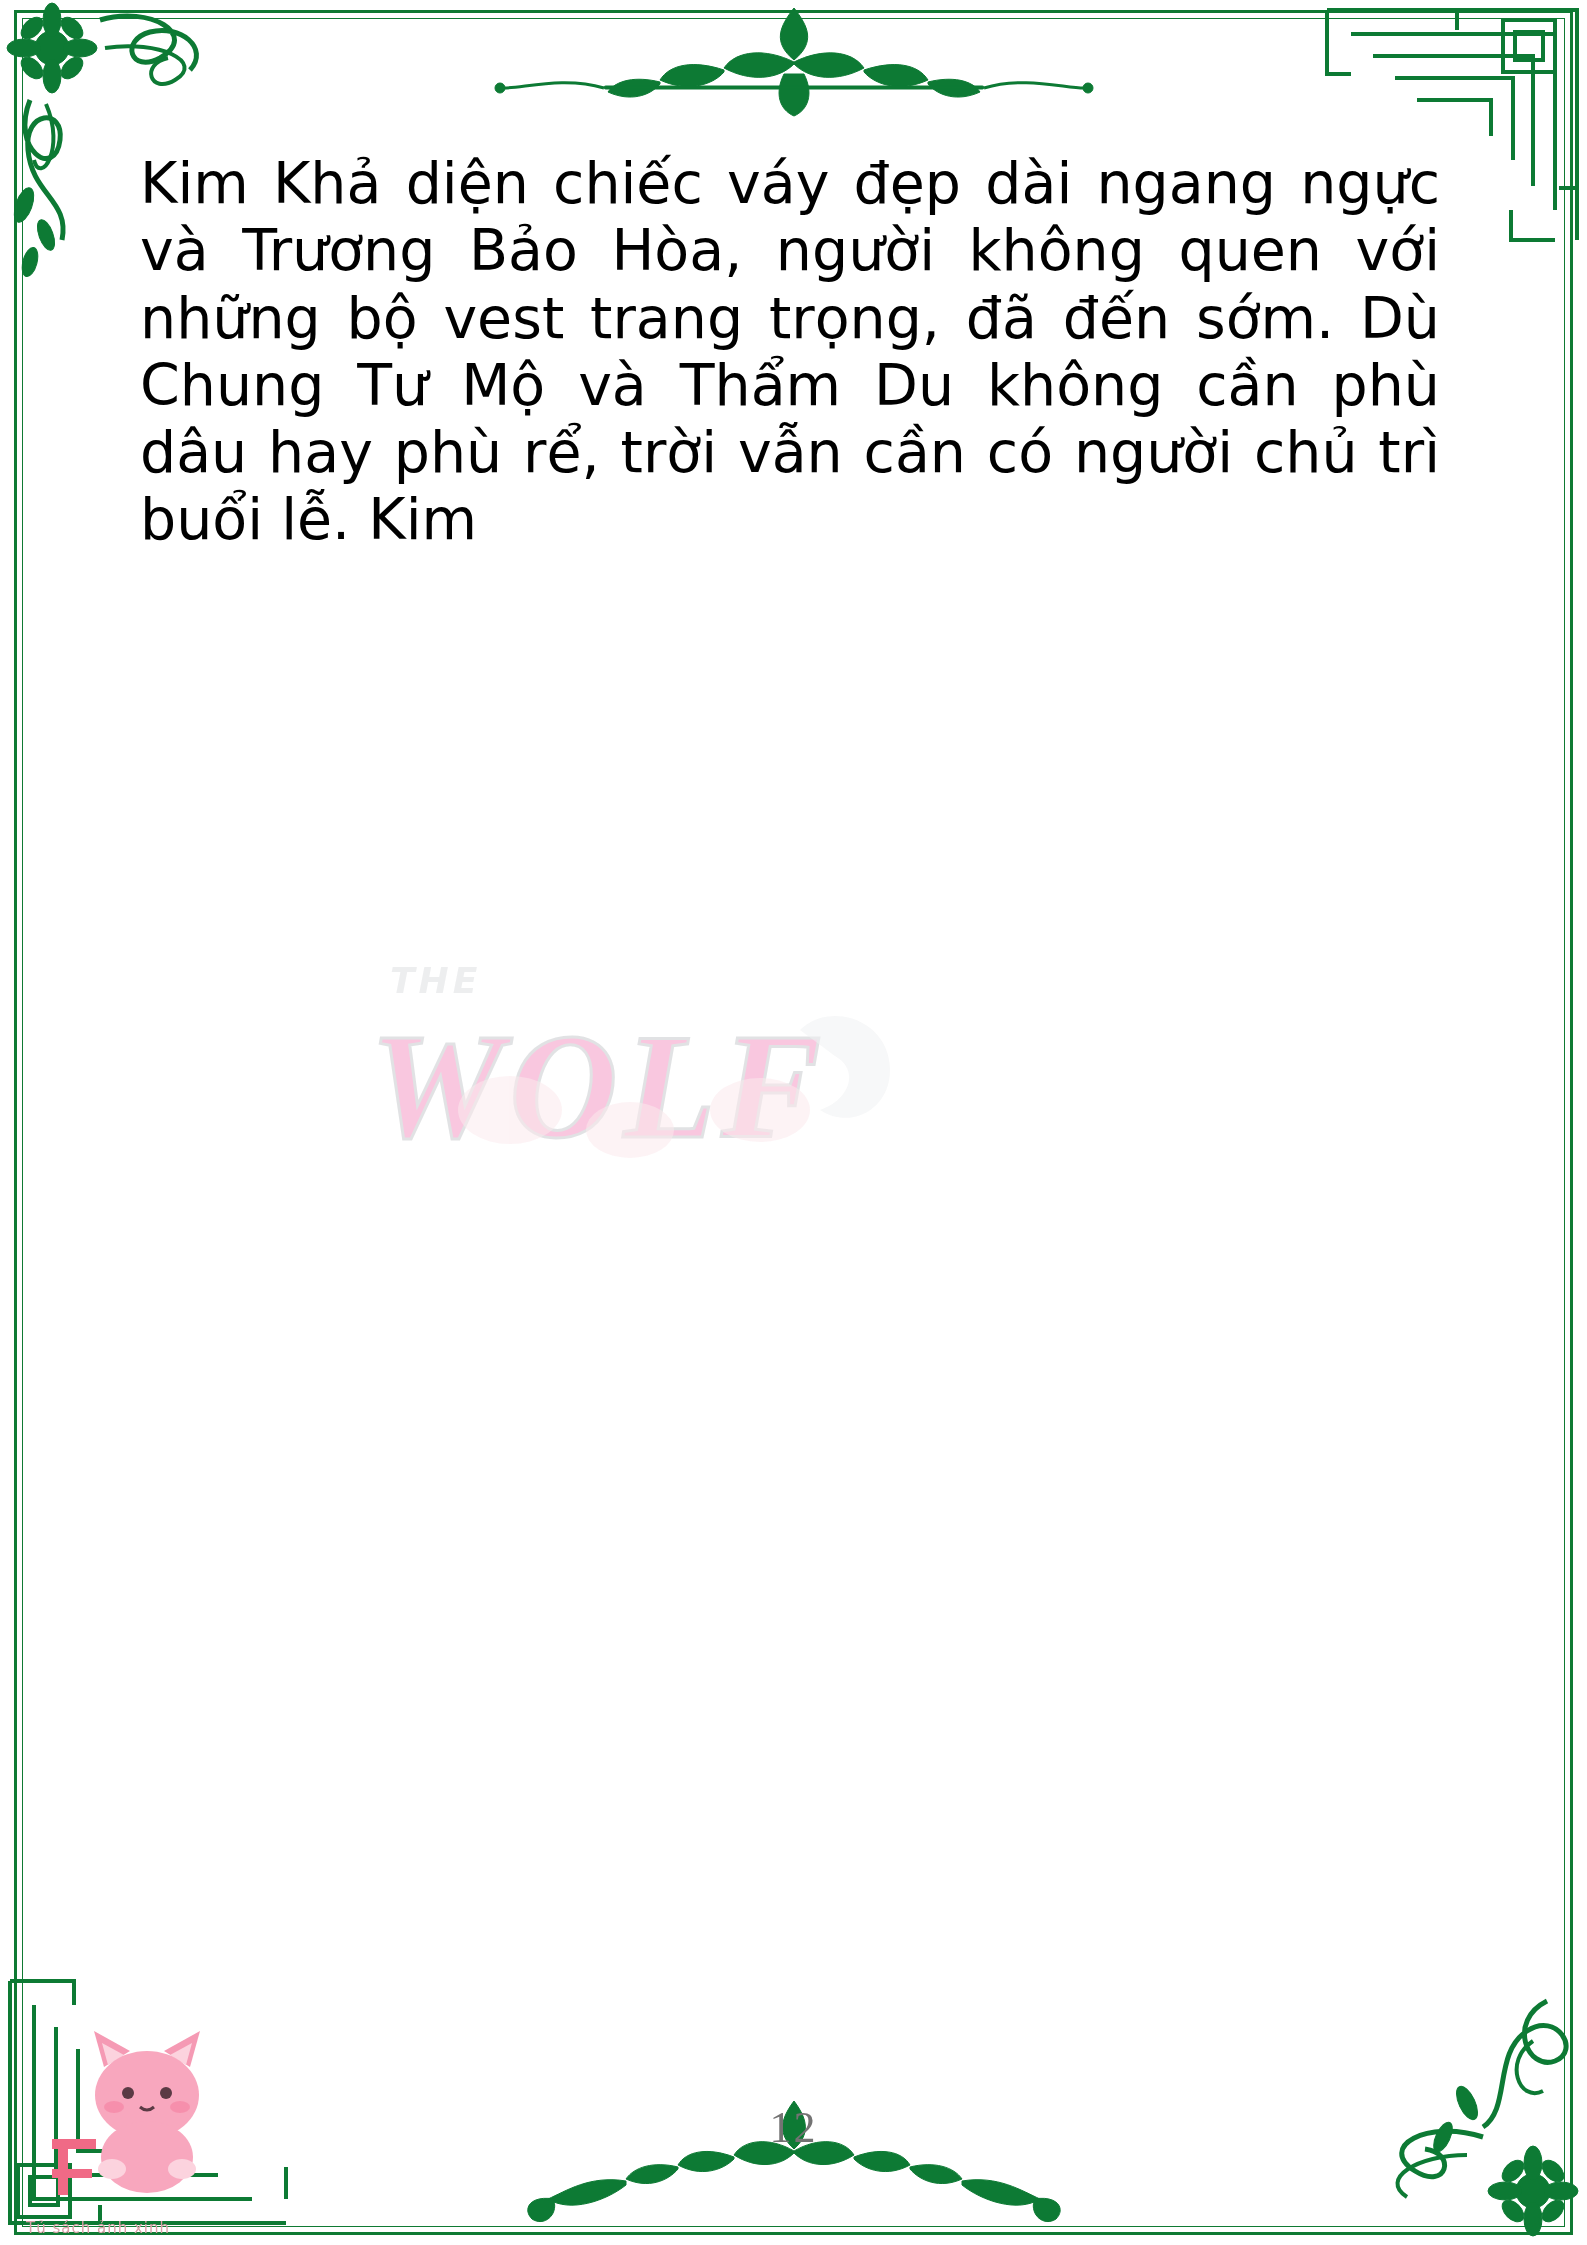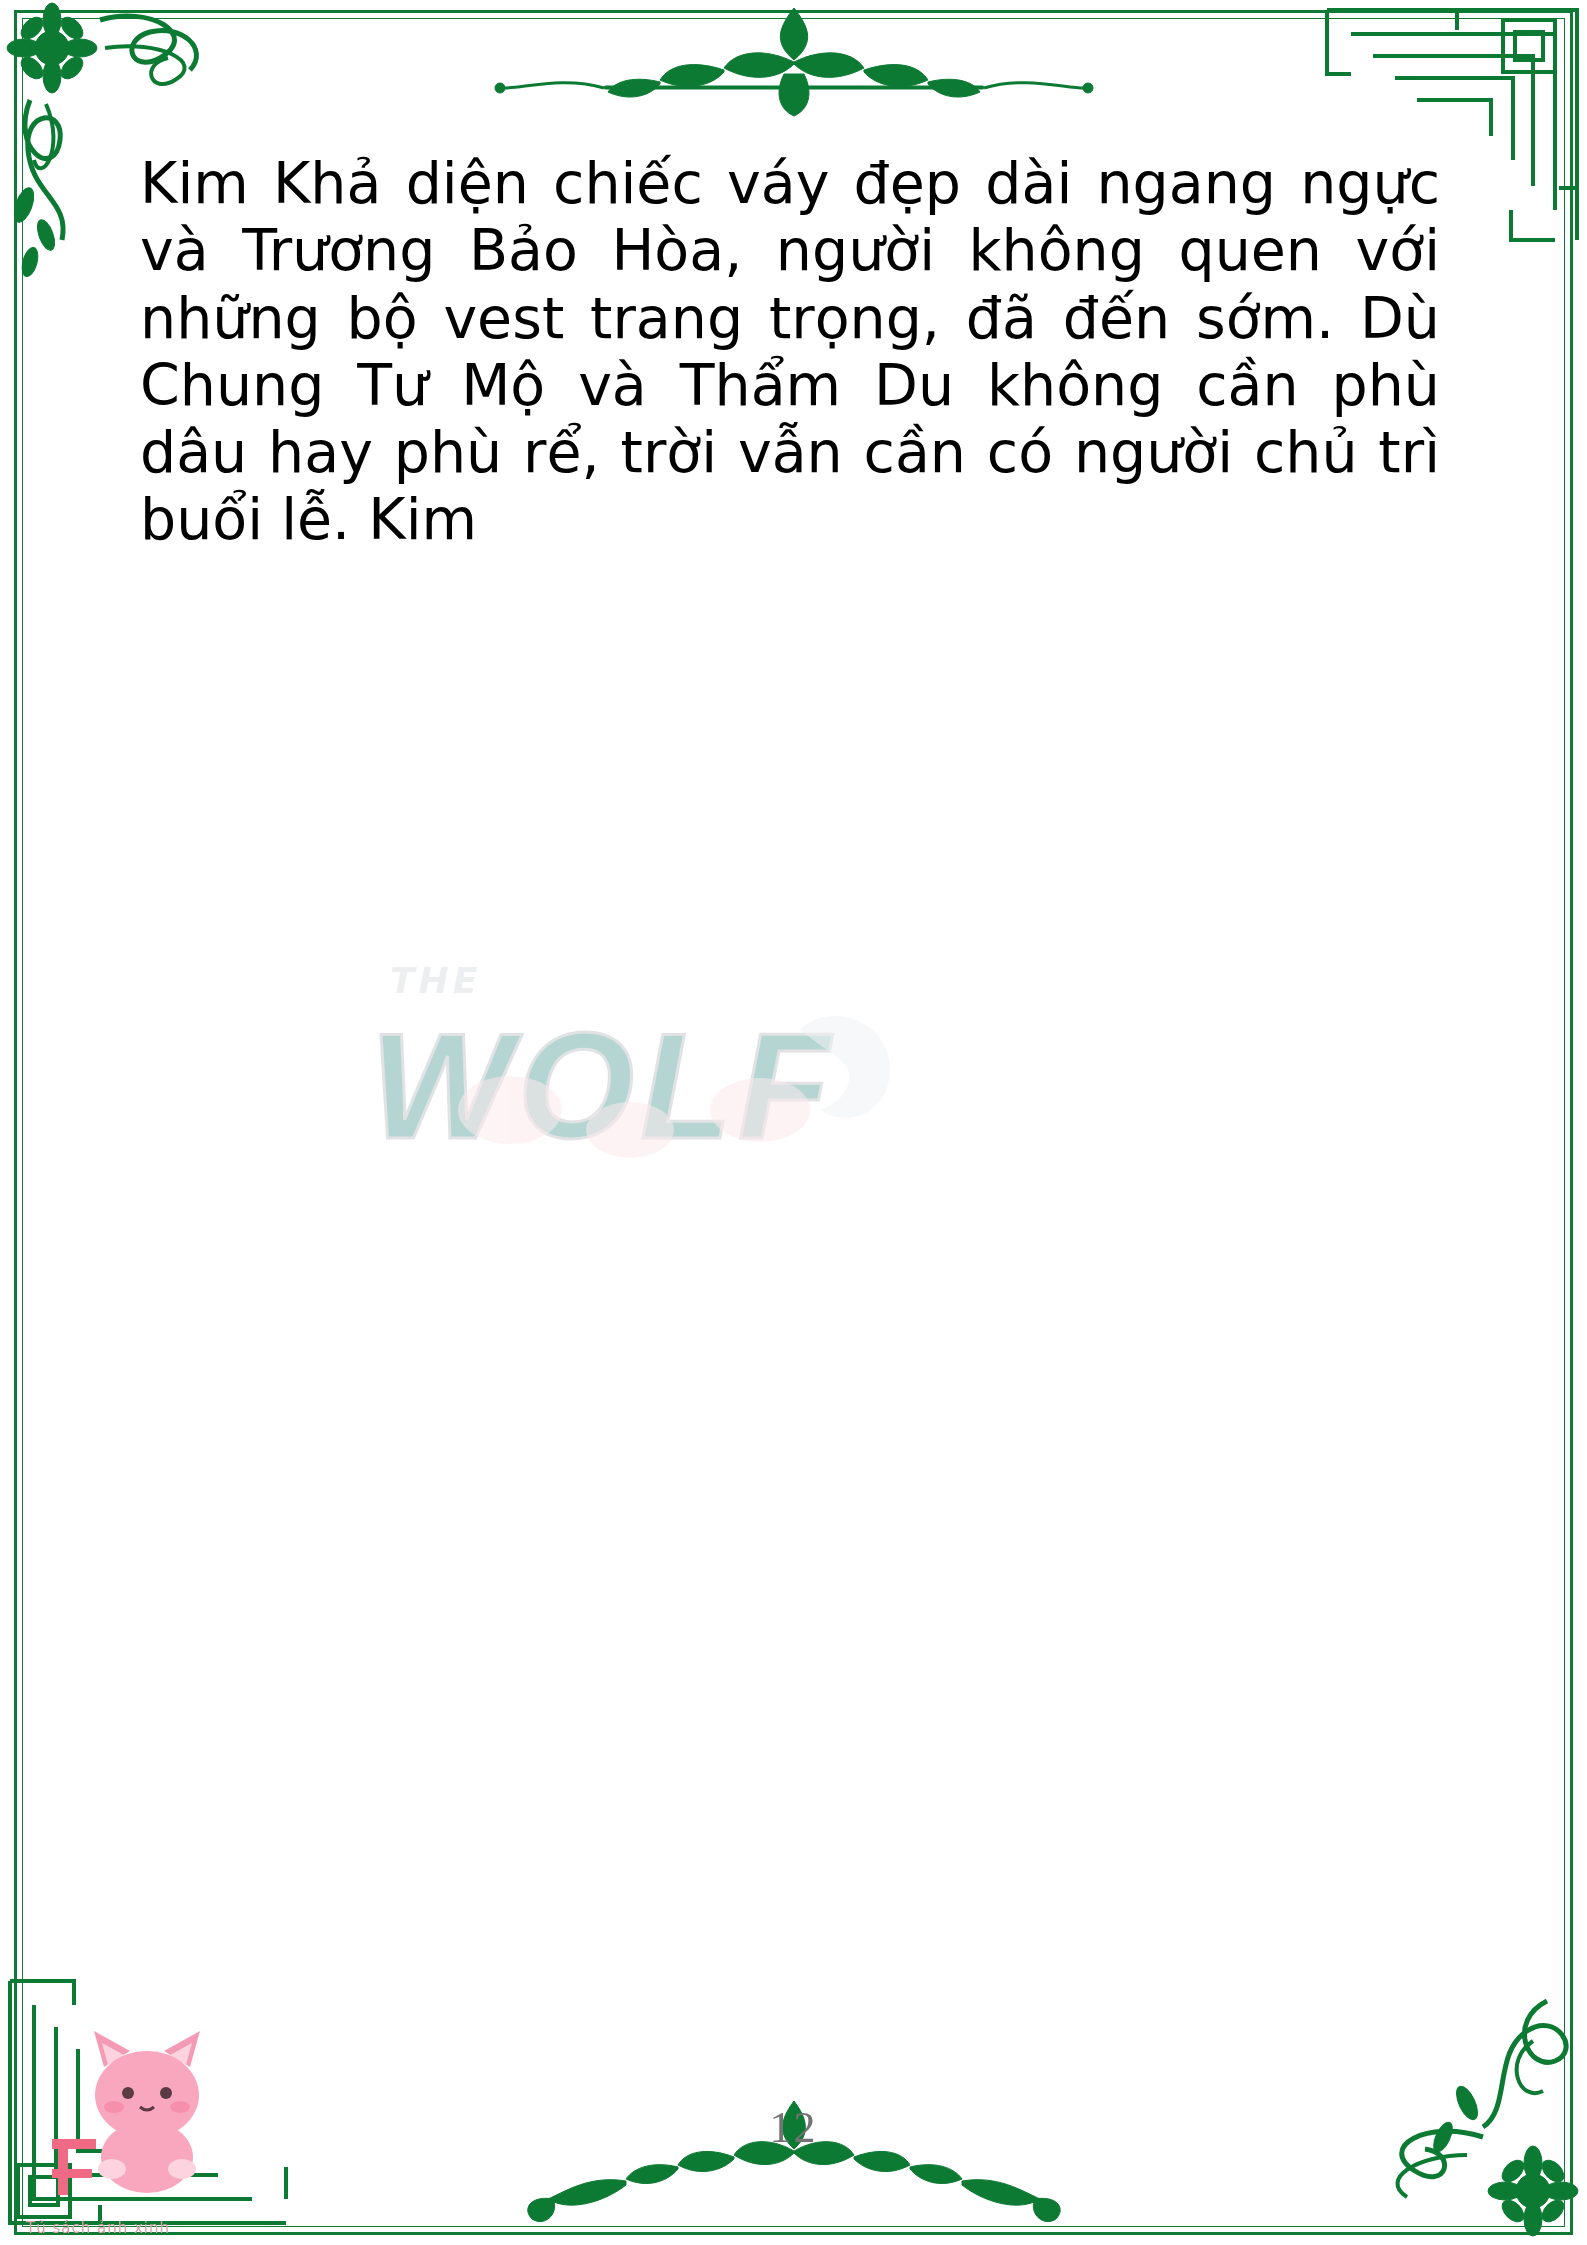--- a/index.html
+++ b/index.html
@@ -64,26 +64,26 @@
     top: 960px;
     width: 640px;
     height: 230px;
     pointer-events: none;
     opacity: 0.30;
   }
   .wm-text {
     position: absolute;
     left: 40px;
     top: 40px;
-    font-family: Liberation Sans, sans-serif;
+    font-family: Liberation Serif, serif;
     font-weight: bold;
     font-style: italic;
     font-size: 150px;
     letter-spacing: 6px;
-    color: #0f766e;
+    color: #ec4899;
     -webkit-text-stroke: 3px #9fa3a8;
   }
   .wm-the {
     position: absolute;
     left: 60px;
     top: 0px;
     font-size: 36px;
     font-style: italic;
     font-weight: bold;
     letter-spacing: 4px;

